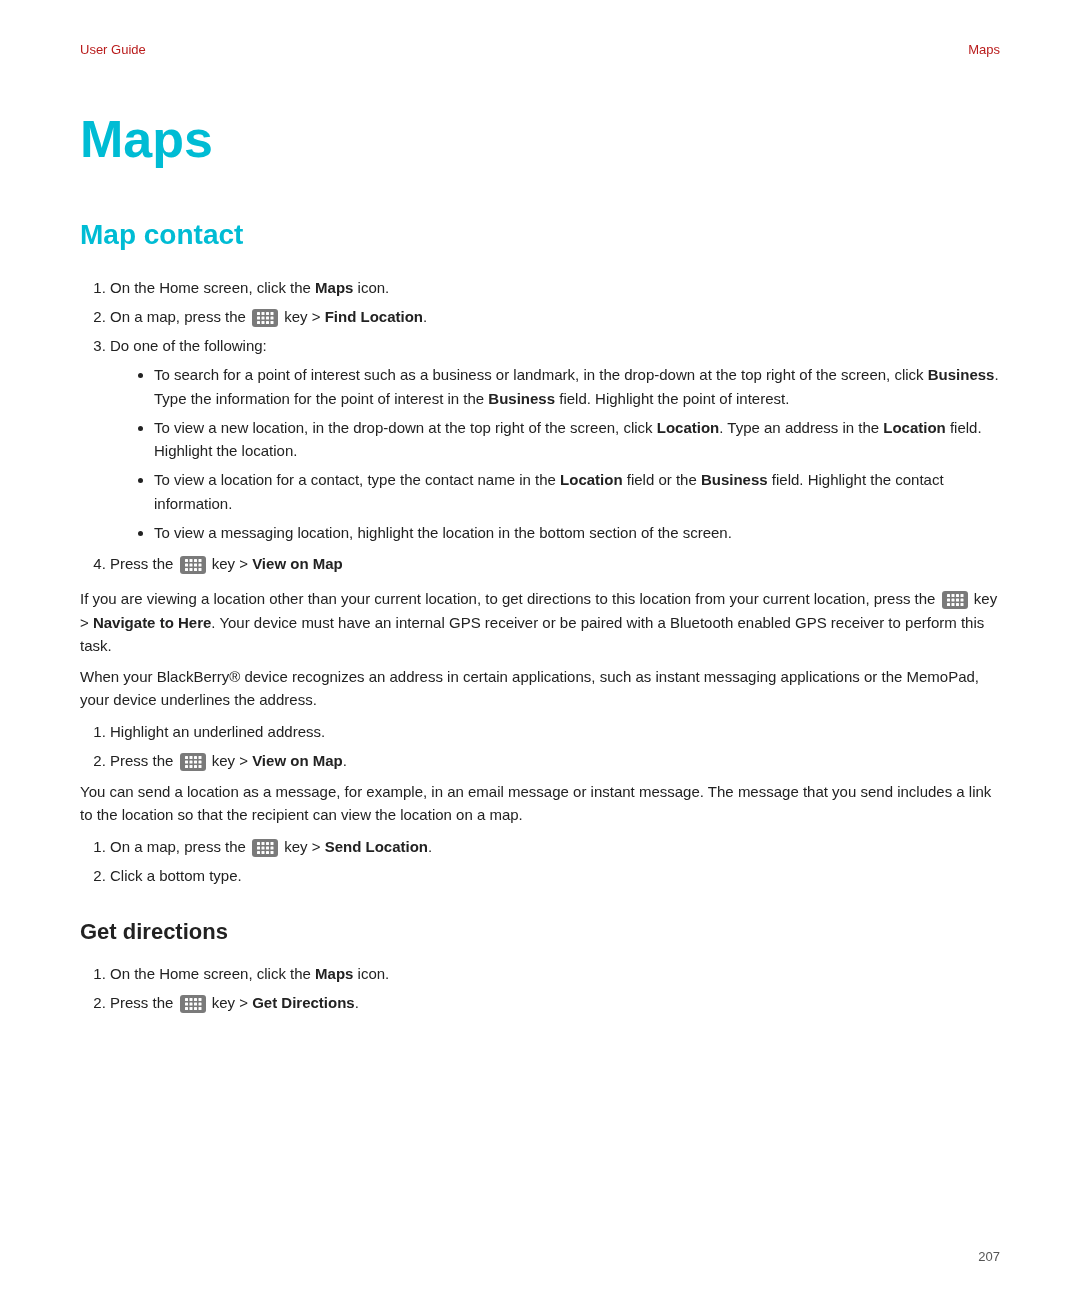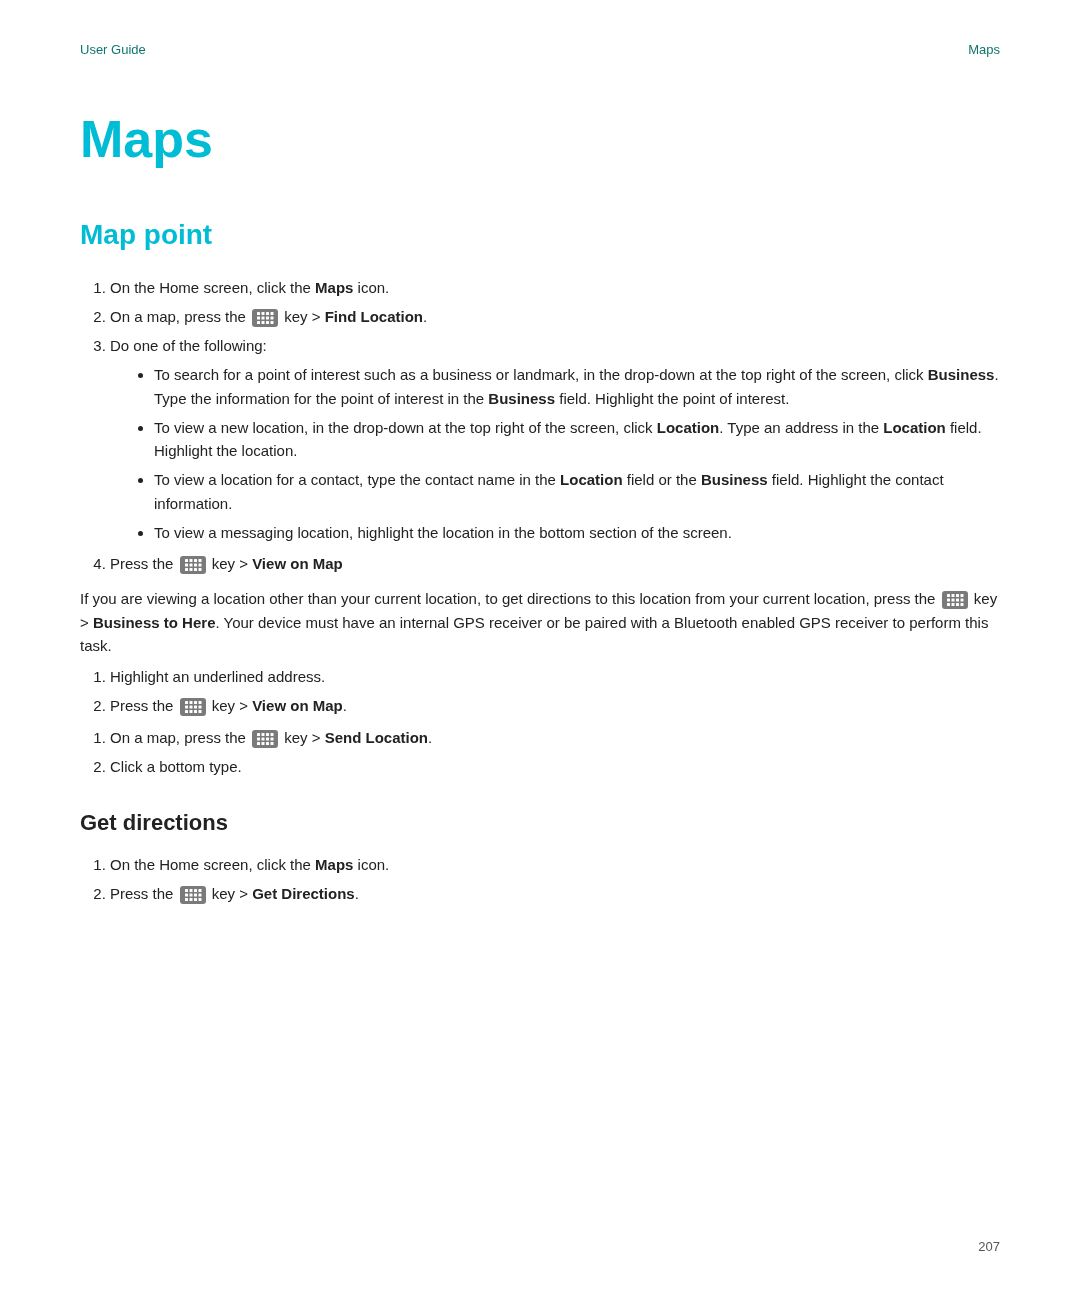--- a/index.html
+++ b/index.html
@@ -22,21 +22,21 @@
       padding: 40px 80px 80px 80px;
       position: relative;
     }
 
     .header {
       display: flex;
       justify-content: space-between;
       align-items: center;
       margin-bottom: 40px;
       font-size: 13px;
-      color: #0f766e;
+      color: #b91c1c;
       gap: 35px;
     }
 
     .chapter-title {
       font-size: 52px;
       font-weight: bold;
       color: #00bcd4;
       margin-bottom: 36px;
       margin-top: 20px;
     }
@@ -81,21 +81,21 @@
     }
 
     p {
       font-size: 15px;
       line-height: 1.55;
       margin-bottom: 8px;
     }
 
     .footer {
       position: absolute;
-      bottom: 40px;
+      bottom: 30px;
       right: 80px;
       font-size: 13px;
       color: #555;
     }
 
     
     .bb-key {
       display: inline-block;
       background: #7a7a7a;
       border-radius: 3px;
@@ -115,21 +115,21 @@
 
 <div class="page">
 
   <div class="header">
     <span>User Guide</span>
     <span>Maps</span>
   </div>
 
   <div class="chapter-title">Maps</div>
 
-  <div class="section-title">Map point</div>
+  <div class="section-title">Map contact</div>
 
   <div class="subsection">
     <ol>
       <li>On the Home screen, click the <strong>Maps</strong> icon.</li>
       <li>On a map, press the
         <span class="bb-key">
           <svg width="18" height="14" viewBox="0 0 18 14" fill="none" xmlns="http://www.w3.org/2000/svg">
             <rect x="1" y="1" width="3" height="3" fill="white" rx="0.5"></rect>
             <rect x="5.5" y="1" width="3" height="3" fill="white" rx="0.5"></rect>
             <rect x="10" y="1" width="3" height="3" fill="white" rx="0.5"></rect>
@@ -187,25 +187,26 @@
           <rect x="1" y="5.5" width="3" height="3" fill="white" rx="0.5"></rect>
           <rect x="5.5" y="5.5" width="3" height="3" fill="white" rx="0.5"></rect>
           <rect x="10" y="5.5" width="3" height="3" fill="white" rx="0.5"></rect>
           <rect x="14.5" y="5.5" width="3" height="3" fill="white" rx="0.5"></rect>
           <rect x="1" y="10" width="3" height="3" fill="white" rx="0.5"></rect>
           <rect x="5.5" y="10" width="3" height="3" fill="white" rx="0.5"></rect>
           <rect x="10" y="10" width="3" height="3" fill="white" rx="0.5"></rect>
           <rect x="14.5" y="10" width="3" height="3" fill="white" rx="0.5"></rect>
         </svg>
       </span>
-      key &gt; <strong>Business to Here</strong>. Your device must have an internal GPS receiver or be paired with a Bluetooth enabled GPS receiver to perform this task.
+      key &gt; <strong>Navigate to Here</strong>. Your device must have an internal GPS receiver or be paired with a Bluetooth enabled GPS receiver to perform this task.
     </p>
   </div>
 
   <div class="subsection">
+    <p>When your BlackBerry® device recognizes an address in certain applications, such as instant messaging applications or the MemoPad, your device underlines the address.</p>
     <ol>
       <li>Highlight an underlined address.</li>
       <li>Press the
         <span class="bb-key">
           <svg width="18" height="14" viewBox="0 0 18 14" fill="none" xmlns="http://www.w3.org/2000/svg">
             <rect x="1" y="1" width="3" height="3" fill="white" rx="0.5"></rect>
             <rect x="5.5" y="1" width="3" height="3" fill="white" rx="0.5"></rect>
             <rect x="10" y="1" width="3" height="3" fill="white" rx="0.5"></rect>
             <rect x="14.5" y="1" width="3" height="3" fill="white" rx="0.5"></rect>
             <rect x="1" y="5.5" width="3" height="3" fill="white" rx="0.5"></rect>
@@ -217,20 +218,21 @@
             <rect x="10" y="10" width="3" height="3" fill="white" rx="0.5"></rect>
             <rect x="14.5" y="10" width="3" height="3" fill="white" rx="0.5"></rect>
           </svg>
         </span>
         key &gt; <strong>View on Map</strong>.
       </li>
     </ol>
   </div>
 
   <div class="subsection">
+    <p>You can send a location as a message, for example, in an email message or instant message. The message that you send includes a link to the location so that the recipient can view the location on a map.</p>
     <ol>
       <li>On a map, press the
         <span class="bb-key">
           <svg width="18" height="14" viewBox="0 0 18 14" fill="none" xmlns="http://www.w3.org/2000/svg">
             <rect x="1" y="1" width="3" height="3" fill="white" rx="0.5"></rect>
             <rect x="5.5" y="1" width="3" height="3" fill="white" rx="0.5"></rect>
             <rect x="10" y="1" width="3" height="3" fill="white" rx="0.5"></rect>
             <rect x="14.5" y="1" width="3" height="3" fill="white" rx="0.5"></rect>
             <rect x="1" y="5.5" width="3" height="3" fill="white" rx="0.5"></rect>
             <rect x="5.5" y="5.5" width="3" height="3" fill="white" rx="0.5"></rect>

